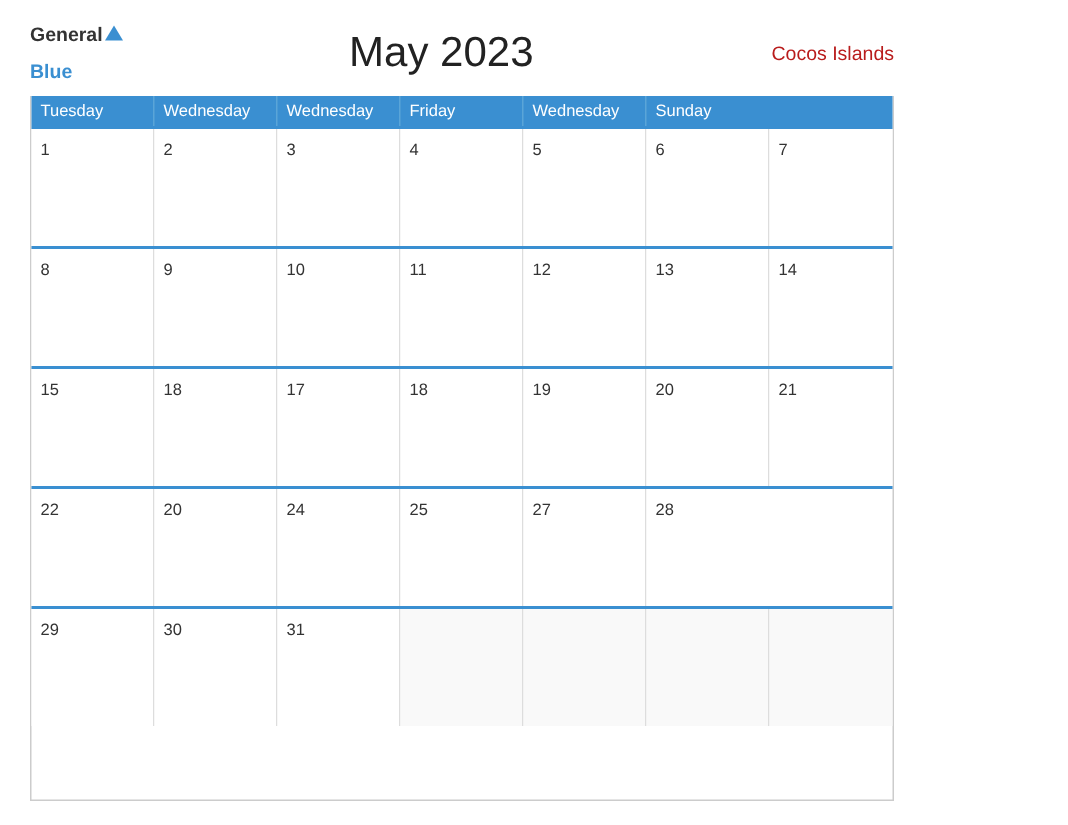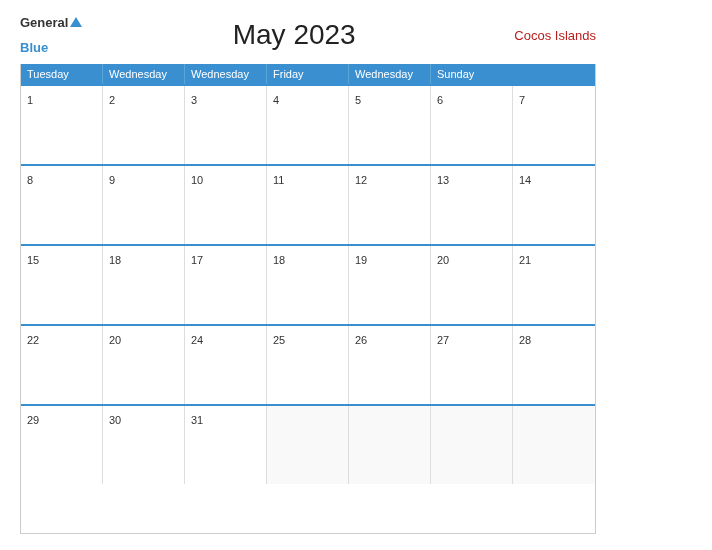--- a/index.html
+++ b/index.html
@@ -186,21 +186,20 @@
           <div class="cal-cell"><span class="day-number">18</span></div>
           <div class="cal-cell"><span class="day-number">19</span></div>
           <div class="cal-cell"><span class="day-number">20</span></div>
           <div class="cal-cell"><span class="day-number">21</span></div>
         </div>
         <div class="cal-week">
           <div class="cal-cell"><span class="day-number">22</span></div>
           <div class="cal-cell"><span class="day-number">20</span></div>
           <div class="cal-cell"><span class="day-number">24</span></div>
           <div class="cal-cell"><span class="day-number">25</span></div>
-          <div class="cal-cell"><span class="day-number">26</span></div>
           <div class="cal-cell"><span class="day-number">27</span></div>
           <div class="cal-cell"><span class="day-number">28</span></div>
         </div>
         <div class="cal-week">
           <div class="cal-cell"><span class="day-number">29</span></div>
           <div class="cal-cell"><span class="day-number">30</span></div>
           <div class="cal-cell"><span class="day-number">31</span></div>
           <div class="cal-cell empty"></div>
           <div class="cal-cell empty"></div>
           <div class="cal-cell empty"></div>

